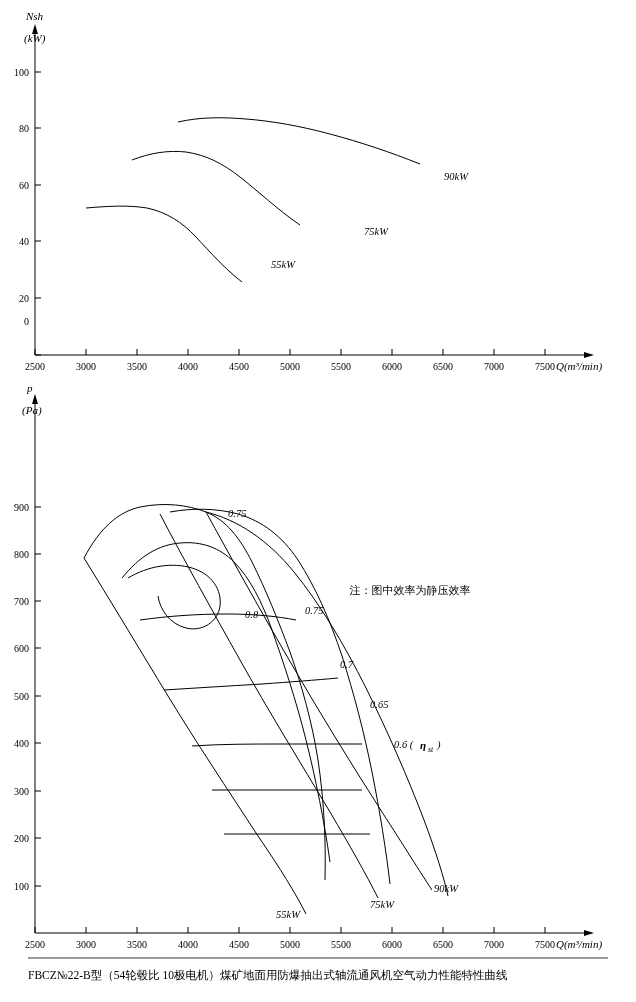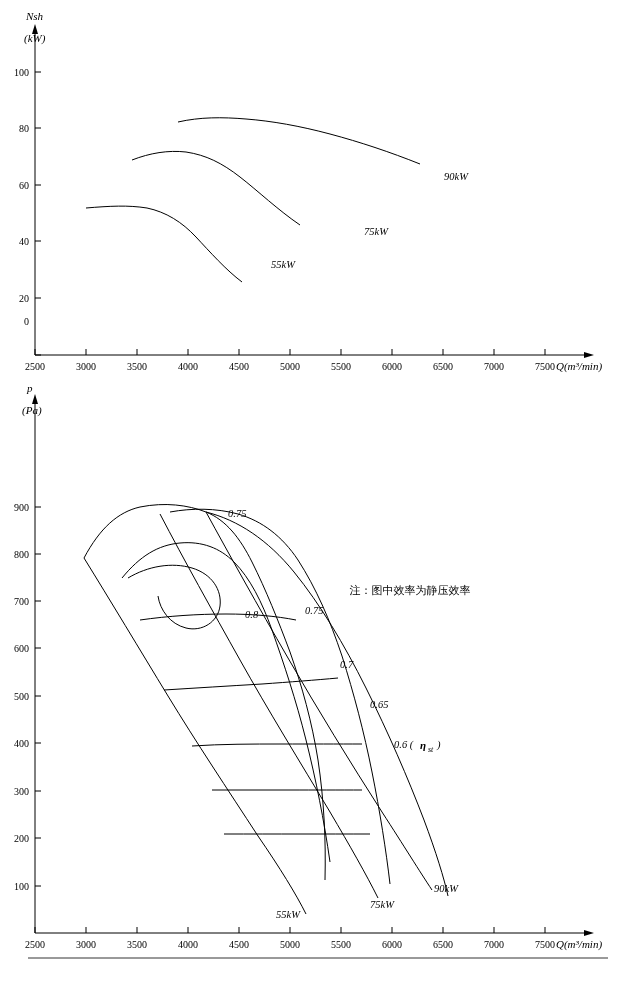--- a/index.html
+++ b/index.html
@@ -183,14 +183,15 @@
     <text class="ann" x="276" y="918">55kW</text>
     <text class="ann" x="370" y="908">75kW</text>
     <text class="ann" x="434" y="892">90kW</text>
 
     <text class="note" x="410" y="594" text-anchor="middle">注：图中效率为静压效率</text>
   </g>
 
   <line x1="28" y1="958" x2="608" y2="958" stroke="#000" stroke-width="0.8"></line>
 </svg>
 
+<div class="caption">FBCZ№22-B型（54轮毂比  10极电机）煤矿地面用防爆抽出式轴流通风机空气动力性能特性曲线</div>
 
 </div>
 
 </body></html>

